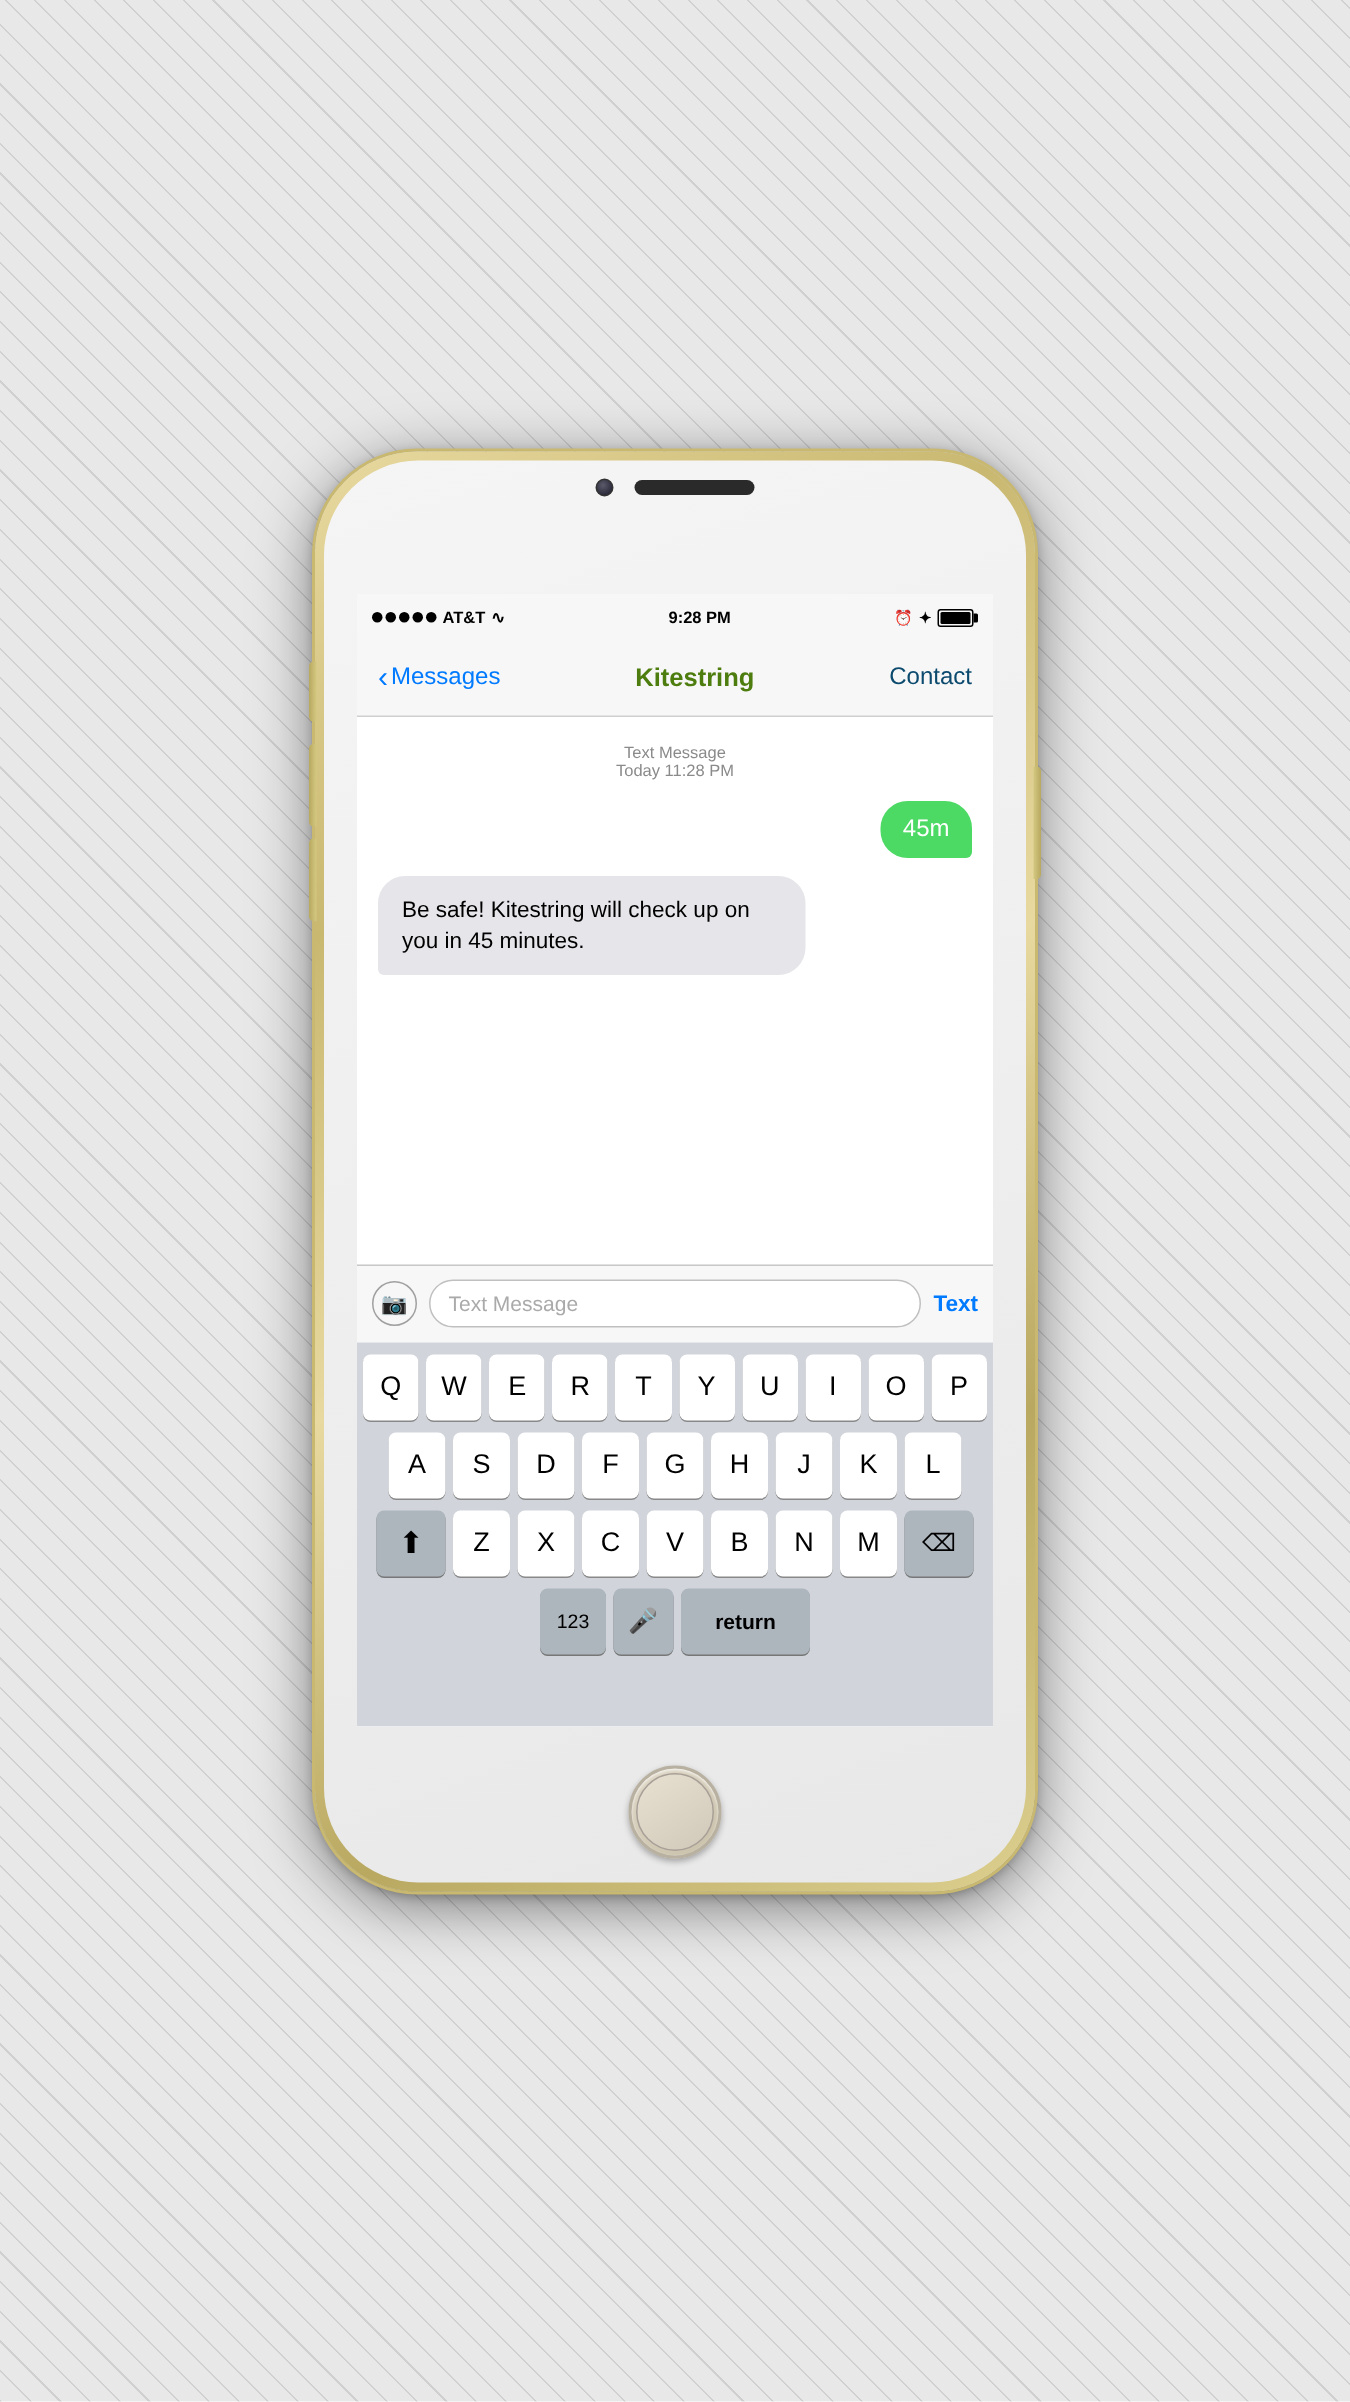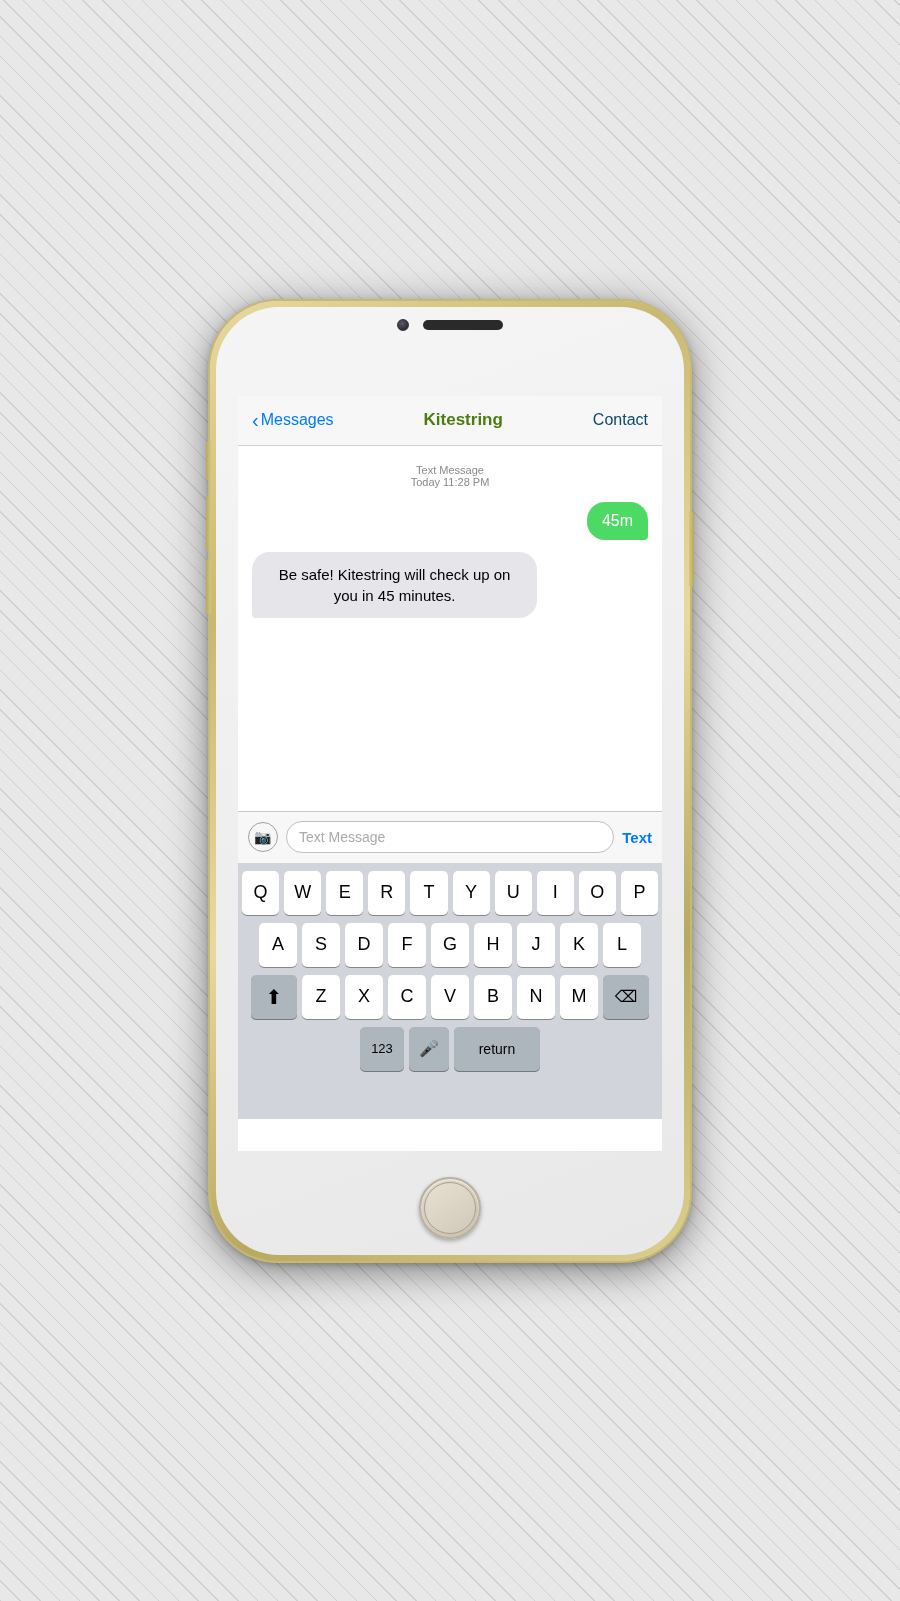--- a/index.html
+++ b/index.html
@@ -295,21 +295,20 @@
 
     .bubble-gray {
       background: #e5e5ea;
       color: #000;
       padding: 12px 16px;
       border-radius: 18px;
       font-size: 15px;
       line-height: 1.4;
       max-width: 72%;
       border-bottom-left-radius: 4px;
-      text-align: center;
     }
 
     
     .input-area {
       height: 52px;
       border-top: 1px solid #c8c8c8;
       background: #f7f7f7;
       display: flex;
       align-items: center;
       padding: 0 10px;
@@ -416,20 +415,21 @@
       flex: 4;
       max-width: 200px;
       font-size: 15px;
     }
 
     .key-return {
       min-width: 80px;
       max-width: 86px;
       flex: 2.2;
       font-size: 14px;
+      font-weight: bold;
     }
 
     
     .home-button-area {
       position: absolute;
       bottom: 22px;
       left: 50%;
       transform: translateX(-50%);
     }
 
@@ -481,20 +481,44 @@
   <div class="side-button-left-mid2"></div>
   <div class="side-button-right"></div>
 
   <div class="phone-top-bar">
     <div class="camera"></div>
     <div class="speaker"></div>
   </div>
 
   <div class="screen">
 
+    <div class="status-bar">
+      <div class="status-left">
+        <div class="signal-dots">
+          <div class="signal-dot"></div>
+          <div class="signal-dot"></div>
+          <div class="signal-dot"></div>
+          <div class="signal-dot"></div>
+          <div class="signal-dot"></div>
+        </div>
+        <span class="carrier">AT&amp;T</span>
+        <span class="wifi-icon">∿</span>
+      </div>
+      <div class="status-center">9:28 PM</div>
+      <div class="status-right">
+        <span class="alarm-icon">⏰</span>
+        <span class="bluetooth-icon">✦</span>
+        <div class="battery">
+          <div class="battery-body">
+            <div class="battery-fill"></div>
+          </div>
+          <div class="battery-tip"></div>
+        </div>
+      </div>
+    </div>
 
     <div class="nav-bar">
       <div class="nav-back">
         <span class="nav-back-arrow">‹</span>
         <span>Messages</span>
       </div>
       <div class="nav-title">Kitestring</div>
       <div class="nav-action">Contact</div>
     </div>
 

